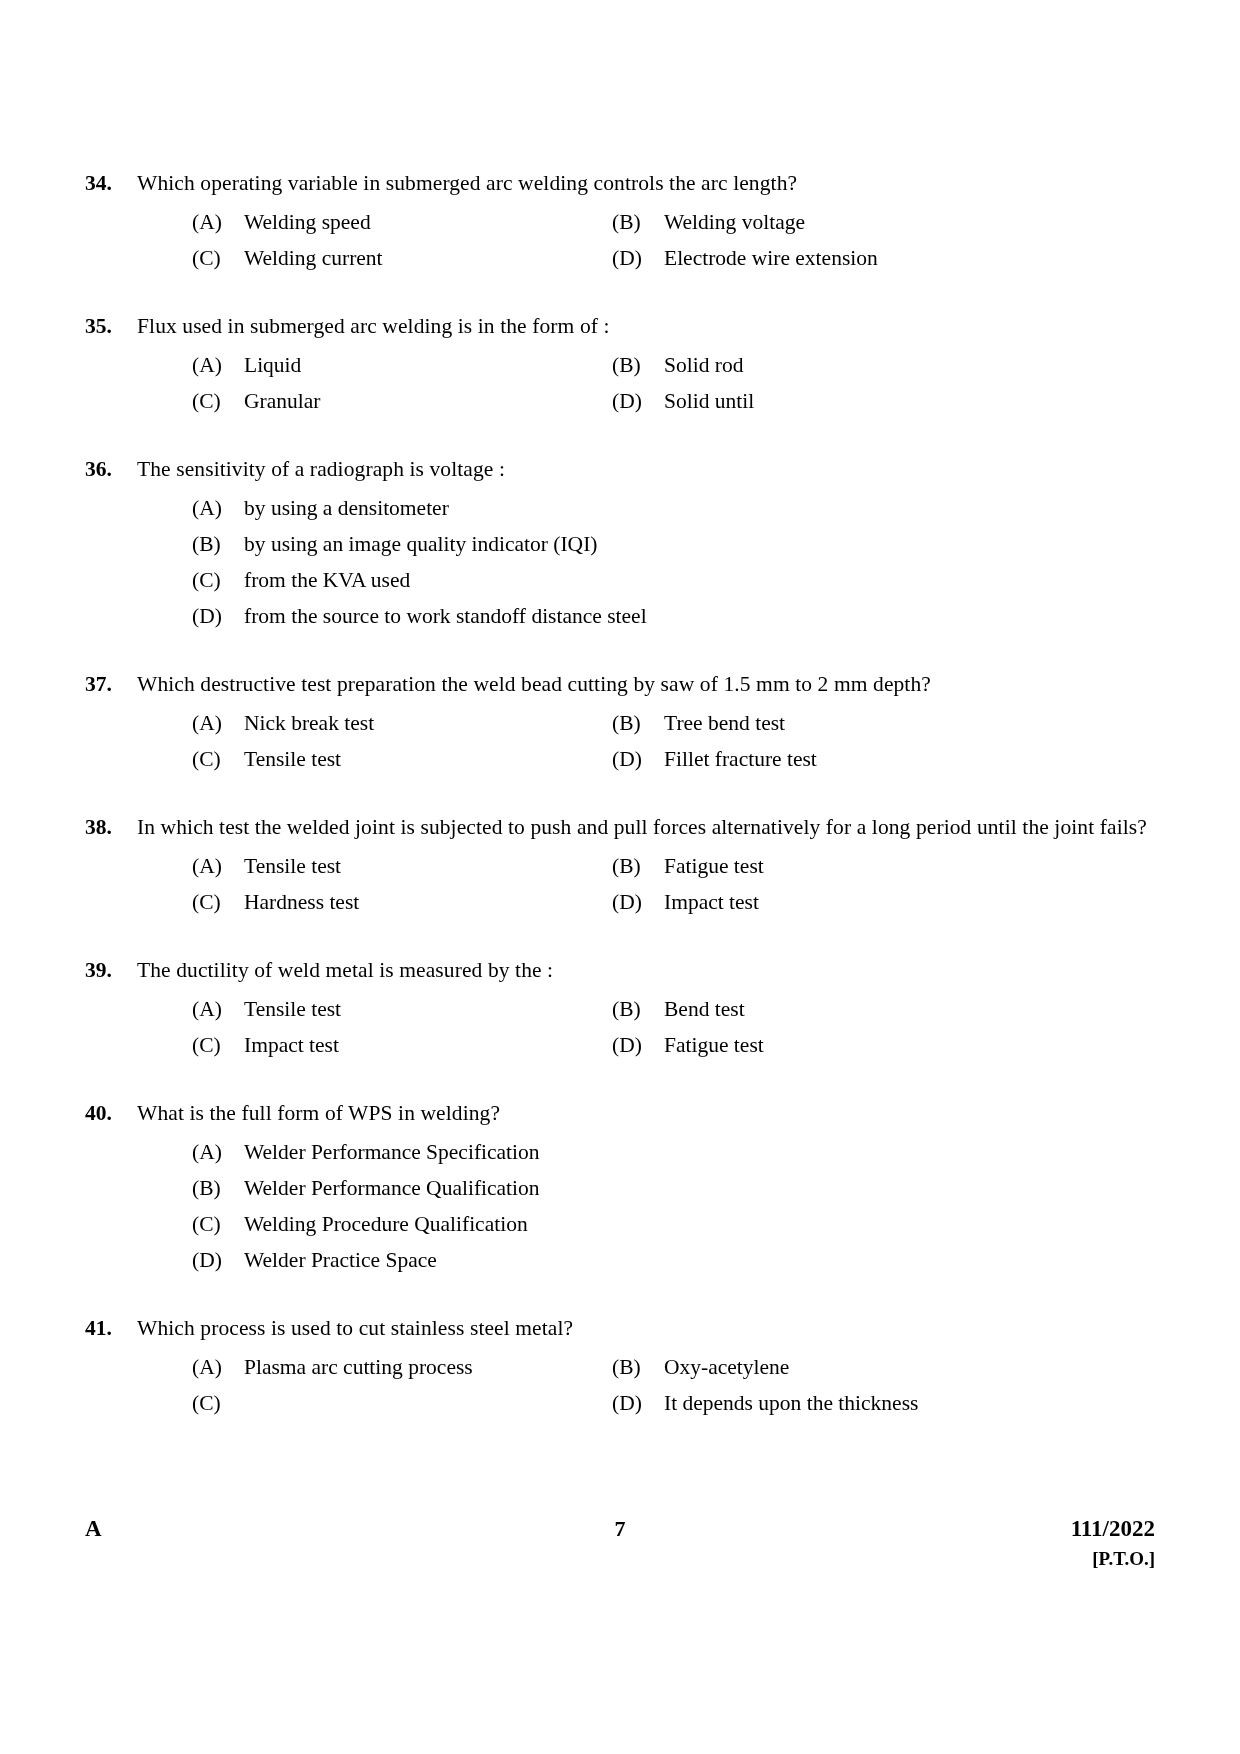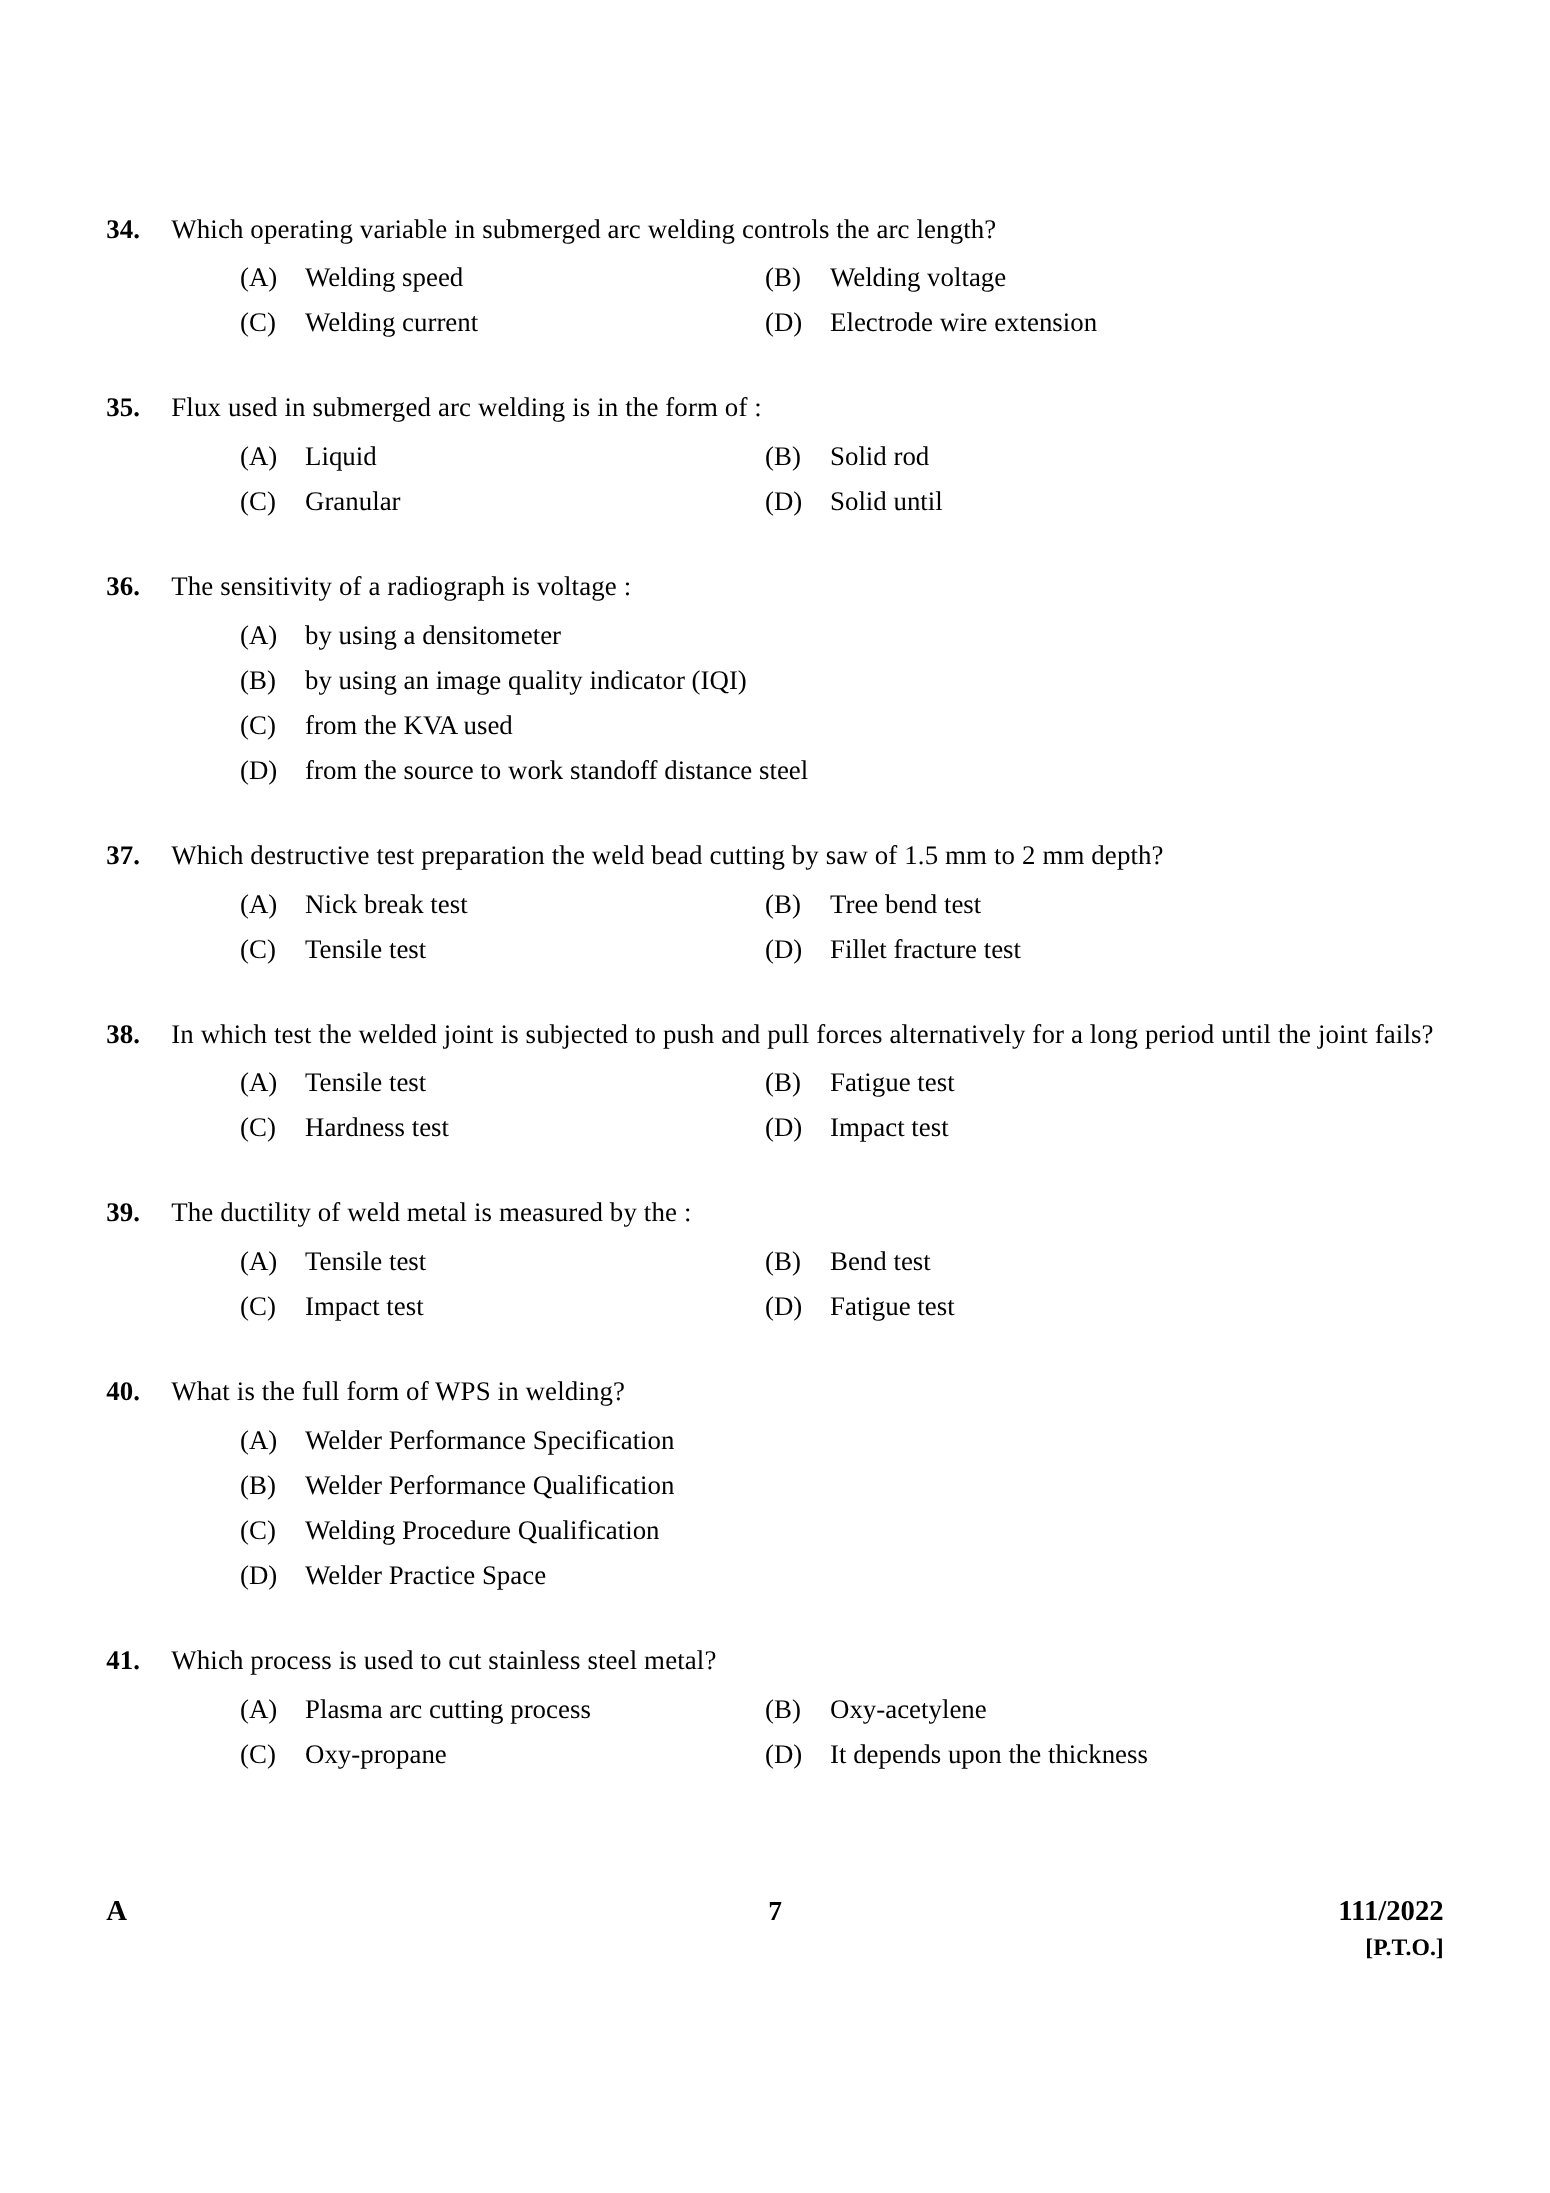--- a/index.html
+++ b/index.html
@@ -363,21 +363,20 @@
             <span class="opt-txt">Plasma arc cutting process</span>
           </div>
           <div class="opt opt-b">
             <span class="opt-lab">(B)</span>
             <span class="opt-txt">Oxy-acetylene</span>
           </div>
         </div>
         <div class="opt-row">
           <div class="opt opt-c">
             <span class="opt-lab">(C)</span>
-            <span class="opt-txt">Oxy-propane</span>
           </div>
           <div class="opt opt-d">
             <span class="opt-lab">(D)</span>
             <span class="opt-txt">It depends upon the thickness</span>
           </div>
         </div>
       </div>
     </div>
 
   </div>

